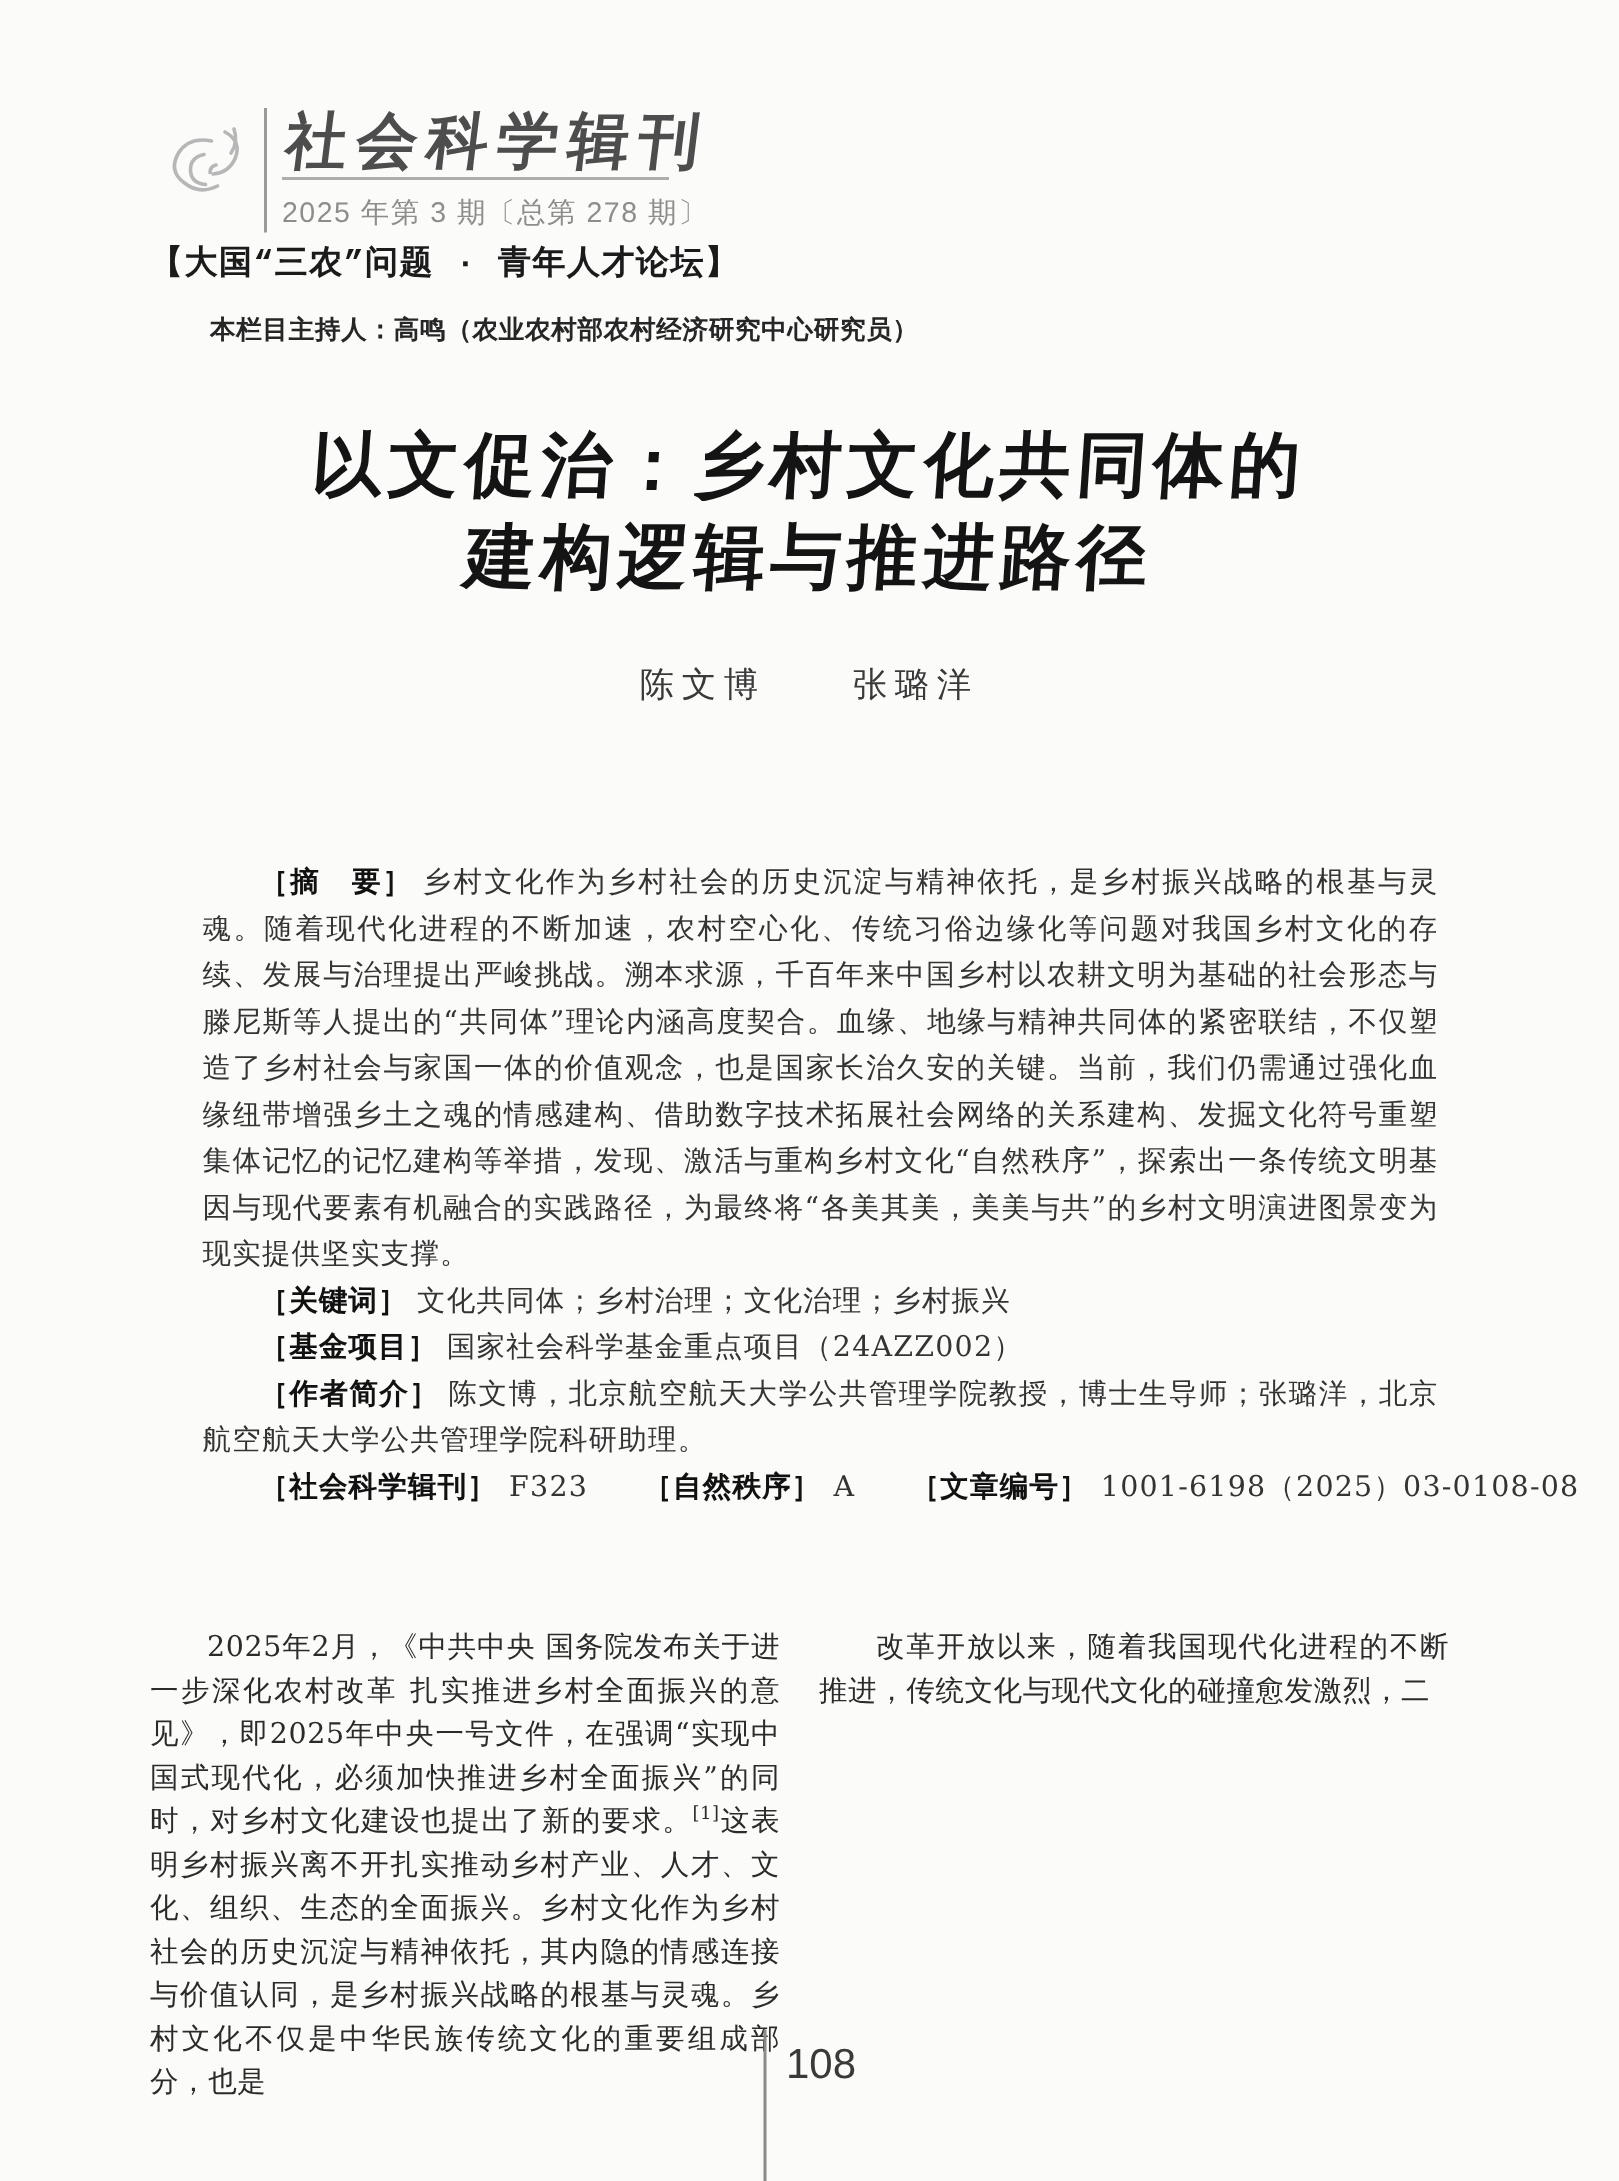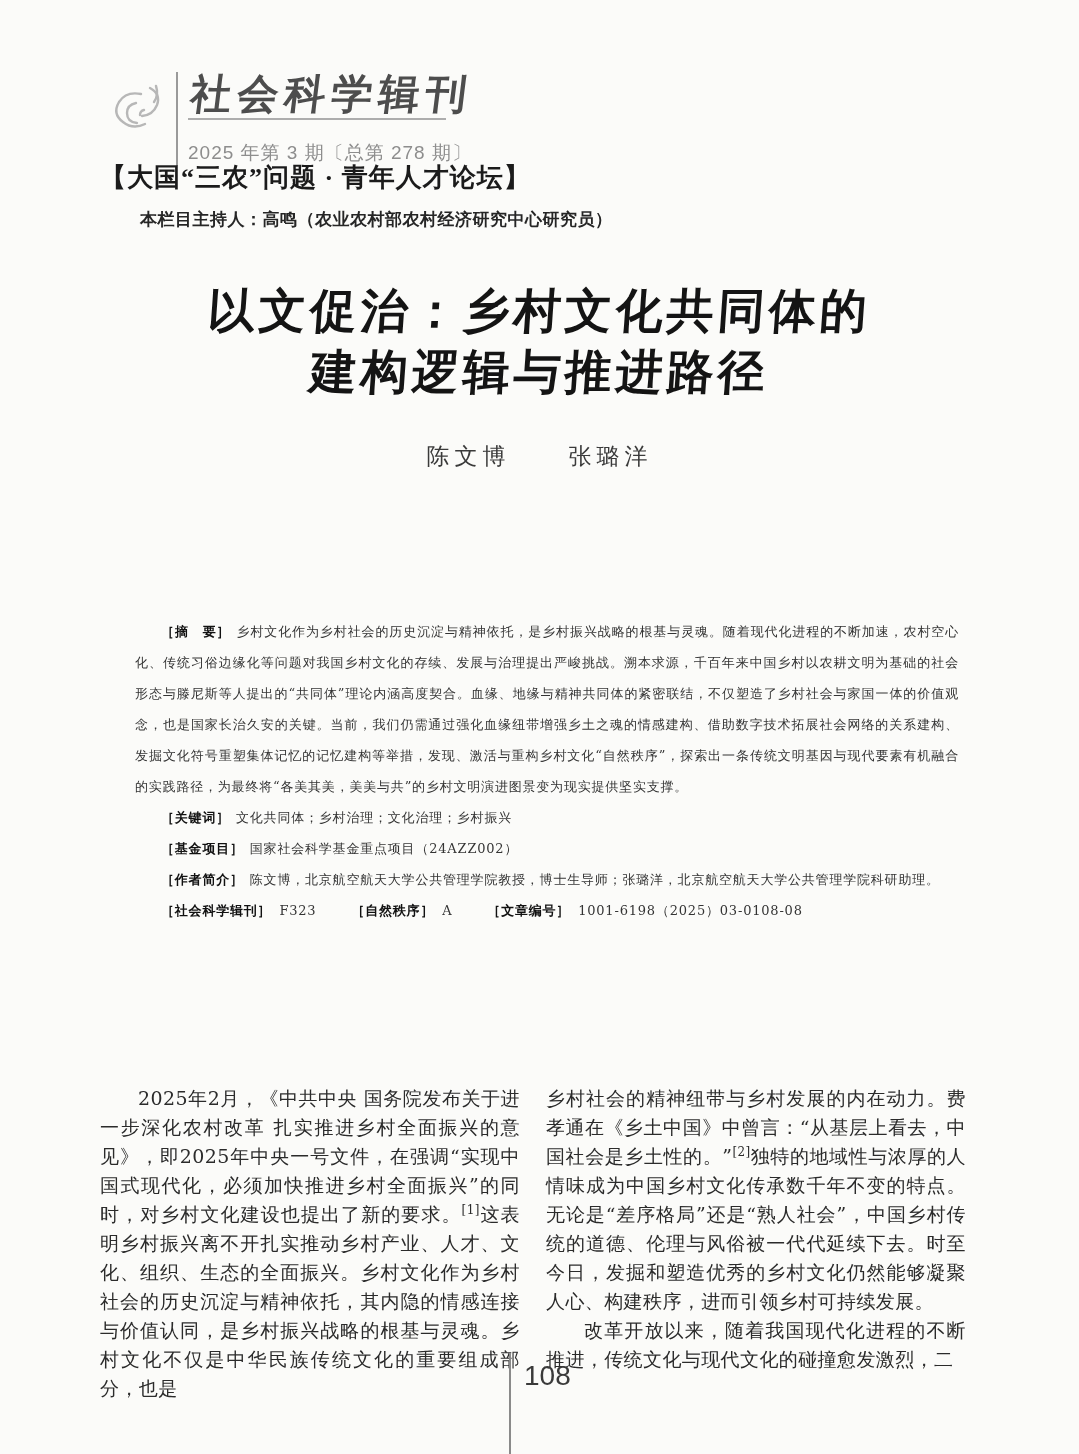--- a/index.html
+++ b/index.html
@@ -18,31 +18,31 @@
   .seal { width:60px; height:62px; margin-top:8px; }
   .mast-right { border-left:2px solid #9a9a9a; margin-left:6px; padding-left:10px; }
   .journal-name {
     font-size:41px; font-weight:bold; color:#4d4d4d;
     letter-spacing:6px; line-height:44px;
     transform:skewX(-7deg); transform-origin:left bottom;
     font-family:"DejaVu Serif","Liberation Serif",serif;
     white-space:nowrap;
   }
   .issue-line {
-    border-top:2px solid #adadad; margin-top:2px; padding-top:20px;
+    border-top:2px solid #adadad; margin-top:2px; padding-top:9px;
     width:258px;
     font-family:"Liberation Sans","DejaVu Sans",sans-serif;
     font-size:19px; color:#8d8d8d; letter-spacing:1px; white-space:nowrap;
   }
 
   
   .section-title {
     position:absolute; top:160px; left:100px;
-    font-family:Liberation Serif, serif;
-    font-weight:bold; font-size:26px; color:#1b1b1b; letter-spacing:1px;
+    font-family:Liberation Mono, monospace;
+    font-weight:bold; font-size:22px; color:#1b1b1b; letter-spacing:1px;
   }
   .host-line {
     position:absolute; top:208px; left:140px;
     font-family:"Liberation Sans","DejaVu Sans",sans-serif;
     font-weight:bold; font-size:17px; color:#262626; letter-spacing:0.5px;
   }
 
   
   .article-title {
     position:absolute; top:280px; left:0; right:0;
@@ -53,22 +53,22 @@
 
   
   .authors {
     position:absolute; top:441px; left:0; right:0;
     text-align:center; font-size:23px; color:#3a3a3a; letter-spacing:5px;
   }
   .authors .author + .author { margin-left:58px;margin-top:36px; }
 
   
   .meta-block {
-    position:absolute; top:616px; left:135px; width:824px;
-    font-size:13px; line-height:31px; letter-spacing:0.8px;
+    position:absolute; top:573px; left:135px; width:824px;
+    font-size:19px; line-height:31px; letter-spacing:0.8px;
     text-align:justify; color:#343434;
   }
   .meta-block p { margin:0; text-indent:2em; }
   .mlabel {
     font-family:"Liberation Sans","DejaVu Sans",sans-serif;
     font-weight:bold; color:#111; margin-right:6px;
   }
   .clc-line { white-space:nowrap; }
   .clc-line .pair + .pair { margin-left:30px; }
   .clc-line .val { margin-left:2px; }
@@ -139,21 +139,20 @@
       <span class="pair"><span class="mlabel">［自然秩序］</span><span class="val">A</span></span>
       <span class="pair"><span class="mlabel">［文章编号］</span><span class="val">1001-6198（2025）03-0108-08</span></span>
     </p>
   </div>
 
   <div class="body-cols">
     <div class="col">
       <p class="indent">2025年2月，《中共中央 国务院发布关于进一步深化农村改革 扎实推进乡村全面振兴的意见》，即2025年中央一号文件，在强调“实现中国式现代化，必须加快推进乡村全面振兴”的同时，对乡村文化建设也提出了新的要求。<sup>[1]</sup>这表明乡村振兴离不开扎实推动乡村产业、人才、文化、组织、生态的全面振兴。乡村文化作为乡村社会的历史沉淀与精神依托，其内隐的情感连接与价值认同，是乡村振兴战略的根基与灵魂。乡村文化不仅是中华民族传统文化的重要组成部分，也是</p>
     </div>
     <div class="col">
-      <p>乡村社会的精神纽带与乡村发展的内在动力。费孝通在《乡土中国》中曾言：“从基层上看去，中国社会是乡土性的。”<sup>[2]</sup>独特的地域性与浓厚的人情味成为中国乡村文化传承数千年不变的特点。无论是“差序格局”还是“熟人社会”，中国乡村传统的道德、伦理与风俗被一代代延续下去。时至今日，发掘和塑造优秀的乡村文化仍然能够凝聚人心、构建秩序，进而引领乡村可持续发展。</p>
       <p class="indent">改革开放以来，随着我国现代化进程的不断推进，传统文化与现代文化的碰撞愈发激烈，二</p>
     </div>
   </div>
 
   <div class="footer-rule"></div>
   <div class="page-number">108</div>
 
 </div>
 
 </body></html>

